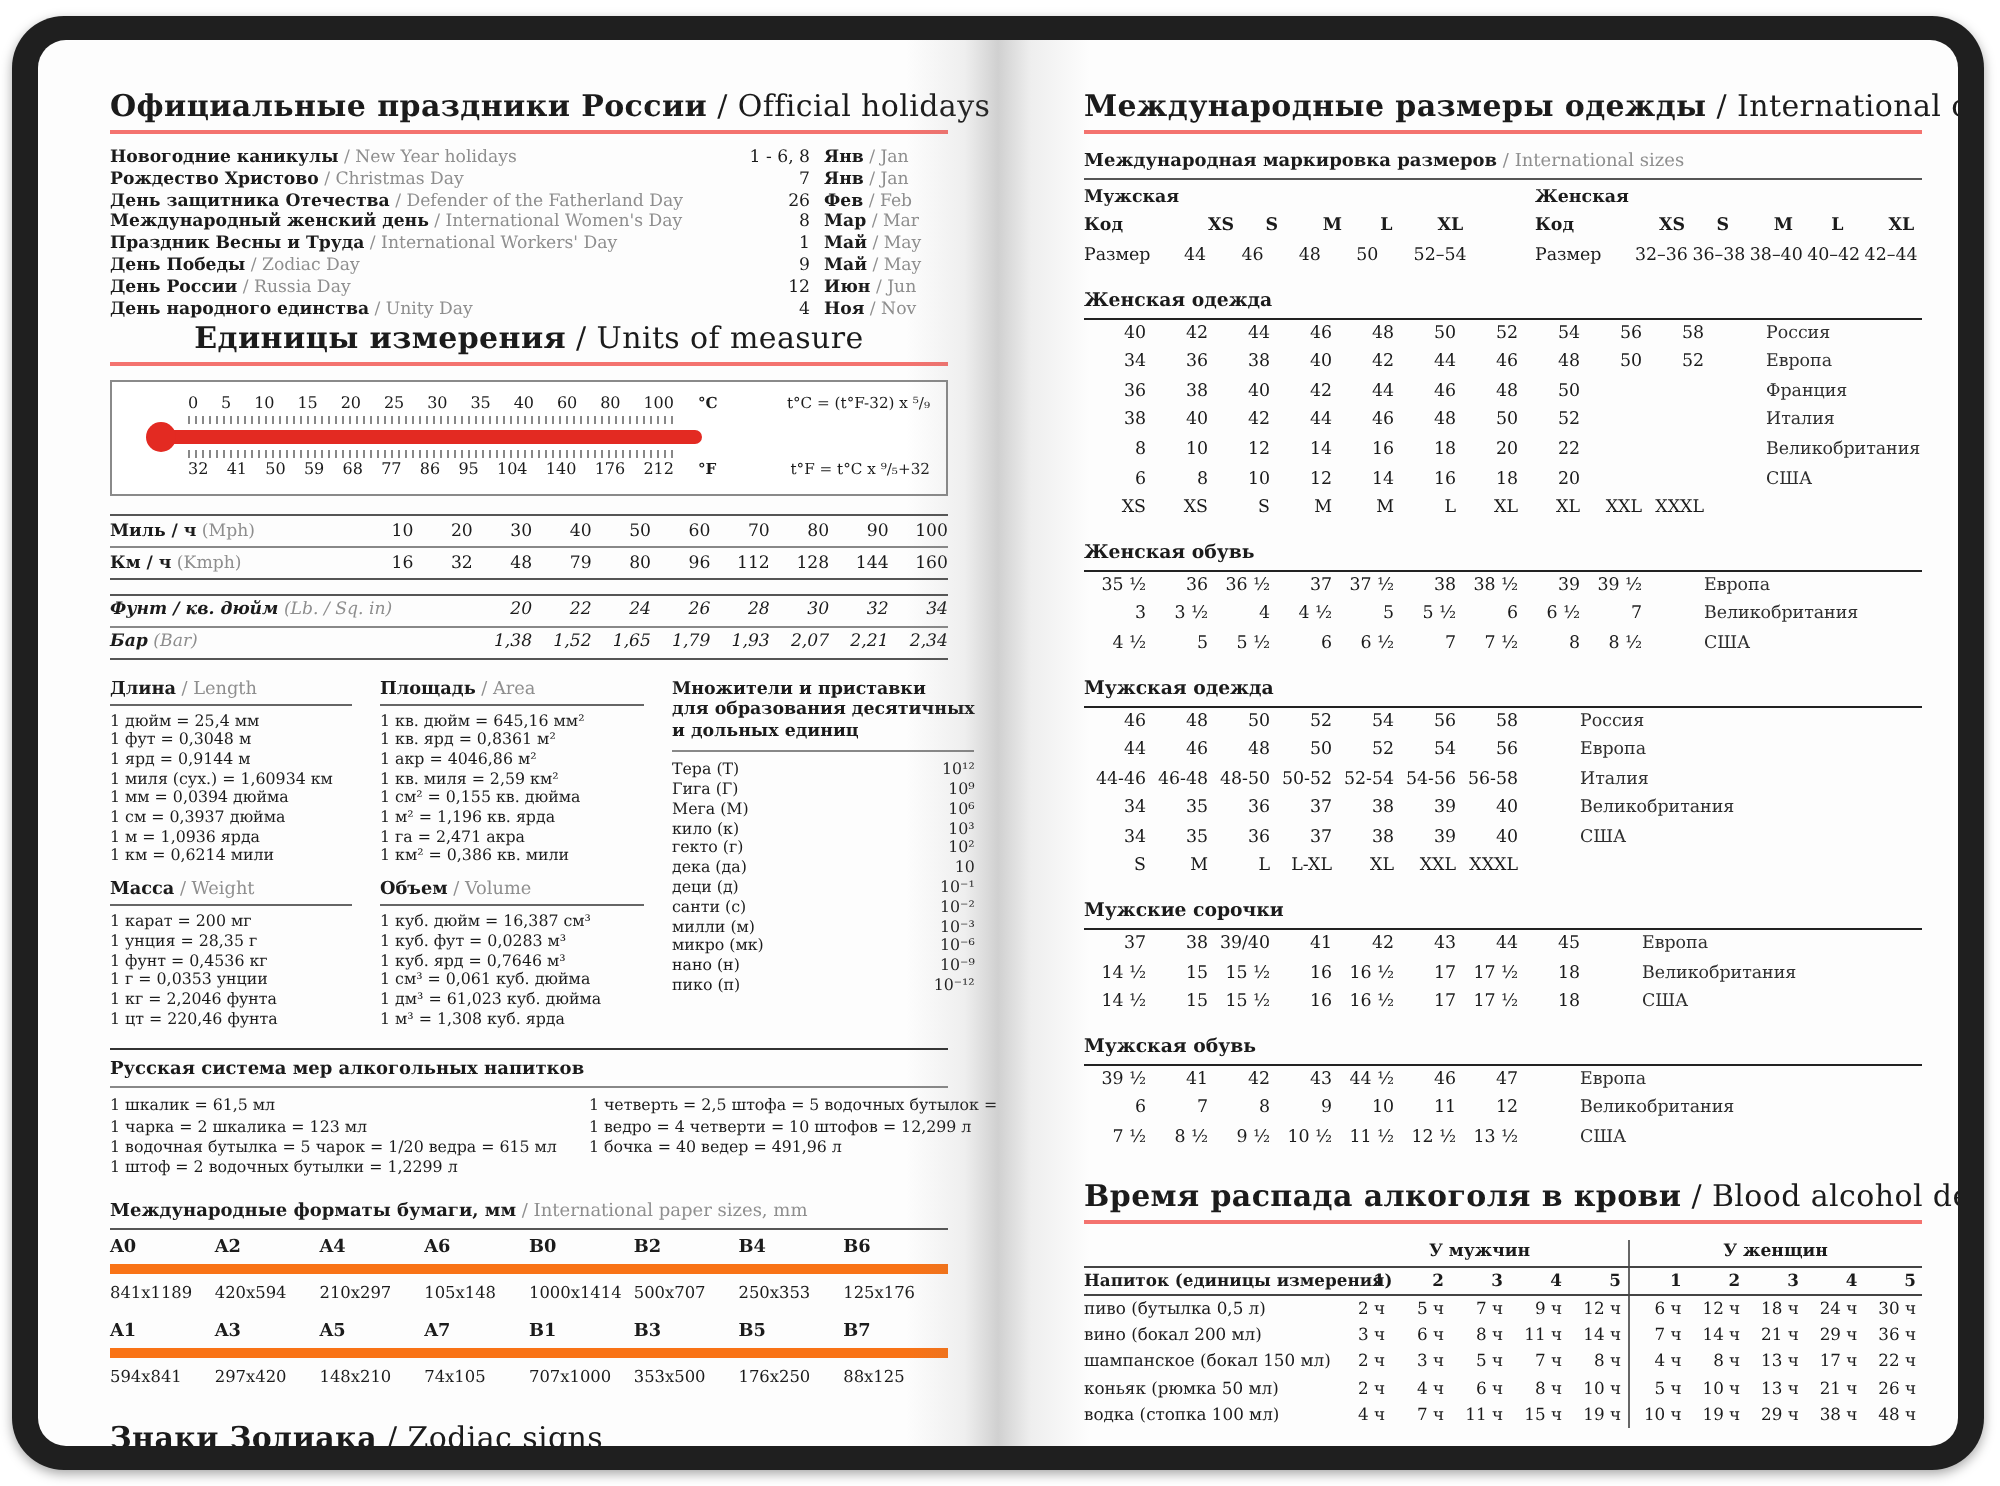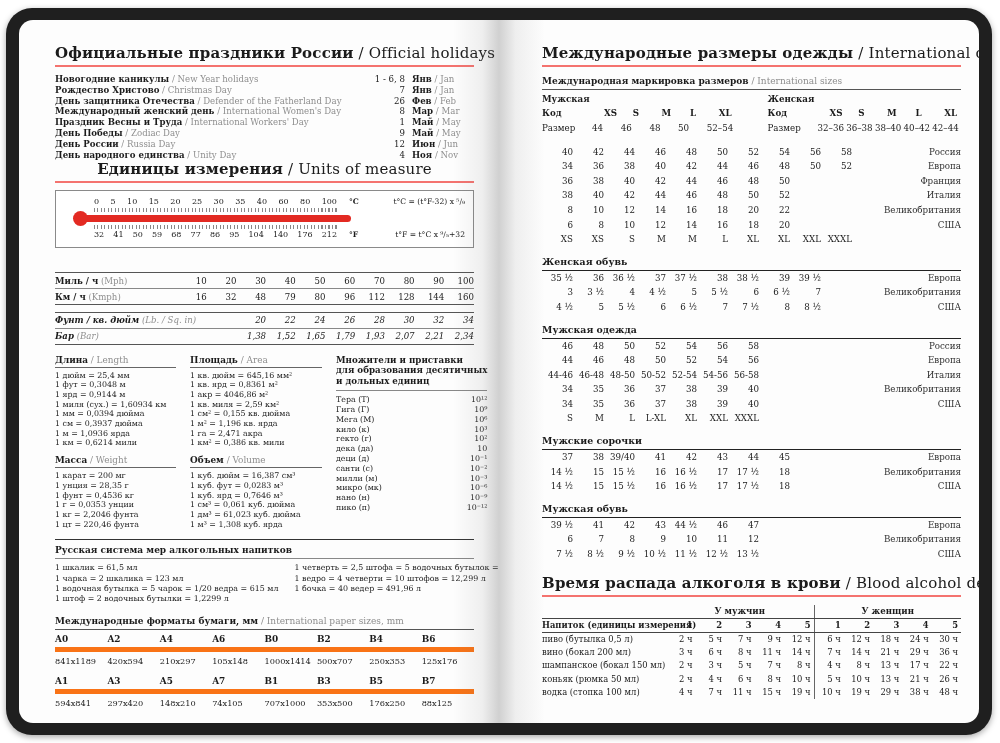--- a/index.html
+++ b/index.html
@@ -32,21 +32,21 @@
   .units-title{margin-top:0;text-align:center;}
   .thermo{border:1px solid #8a8a8a;margin-top:7px;padding:6px 8px 7px 8px;position:relative;background:#fff;}
   .t-nums{display:flex;justify-content:space-between;margin:0 128px 0 30px;font-size:8px;height:10px;line-height:10px;}
   .t-ticks{margin:1px 128px 1px 30px;height:4px;
       background:repeating-linear-gradient(90deg,#888 0,#888 1px,transparent 1px,transparent 3.5px);}
   .t-bar{position:relative;margin:3px 114px 3px 12px;height:7px;border-radius:4px;background:#e32a22;}
   .t-bar::before{content:'';position:absolute;left:-3px;top:-4px;width:15px;height:15px;border-radius:50%;background:#e32a22;}
   .t-right{position:absolute;right:8px;width:116px;display:flex;justify-content:space-between;font-size:7.6px;line-height:10px;}
   .t-right.top{top:6px;} .t-right.bot{bottom:7px;}
 
-  .u-table{margin-top:24px;border-top:1px solid #555;border-bottom:1px solid #555;}
+  .u-table{margin-top:9px;border-top:1px solid #555;border-bottom:1px solid #555;}
   .u-table.mtp{margin-top:7px;font-style:italic;}
   .u-row{display:grid;grid-template-columns:122px repeat(10,1fr);font-size:8.6px;padding:2.4px 0;align-items:baseline;}
   .u-row + .u-row{border-top:1px solid #888;}
   .u-label{white-space:nowrap;}
   .u-val{text-align:right;}
 
   .conv-cols{display:flex;gap:14px;margin-top:10px;}
   .conv-col.c1{width:121px;flex:none;} .conv-col.c2{width:132px;flex:none;} .conv-col.c3{flex:1;}
   .col-head{font-size:8.9px;border-bottom:1px solid #666;padding-bottom:2px;margin-bottom:3px;white-space:nowrap;}
   .conv-block.mt{margin-top:7px;}
@@ -75,21 +75,21 @@
   .mk-half{flex:1;}
   .mk-gender{font-weight:bold;padding:4px 0 2px;}
   .mk-row{display:grid;grid-template-columns:50px repeat(5,1fr);padding:2.4px 0;}
   .mk-row.codes{font-weight:bold;gap:12px;}
   .mk-c{text-align:left;}
 
   .size-table{margin-top:9px;}
   .size-title{font-weight:bold;font-size:9.4px;border-bottom:1.2px solid #222;padding-bottom:3px;}
   .s-row{display:grid;font-size:8.7px;line-height:14.6px;align-items:baseline;}
   .s-val{text-align:right;}
-  .s-country{text-align:right;color:#2e2e2e;margin-left:31px;}
+  .s-country{text-align:left;color:#2e2e2e;margin-left:31px;}
 
   .decay-title{margin-top:12px;}
   .decay{margin-top:8px;}
   .bd-row{display:grid;grid-template-columns:124px 1fr 1fr;font-size:8.4px;line-height:13.2px;align-items:baseline;}
   .bd-lab{white-space:nowrap;}
   .bd-grp{display:grid;grid-template-columns:repeat(5,1fr);}
   .bd-grp.w{border-left:1px solid #666;}
   .bd-val{text-align:right;padding-right:3px;white-space:nowrap;}
   .bd-gh{font-weight:bold;font-size:8.6px;}
   .bd-gh .glab{text-align:center;}
@@ -468,20 +468,21 @@
                 <span class="mk-c">38–40</span>
                 <span class="mk-c">40–42</span>
                 <span class="mk-c">42–44</span>
               </div>
             </div>
           </div>
       </div>
 
       <div>
           <div class="size-table">
+            <div class="size-title">Женская одежда</div>
             <div class="s-row" style="grid-template-columns: repeat(10, 31px) 1fr;">
               <span class="s-val">40</span>
               <span class="s-val">42</span>
               <span class="s-val">44</span>
               <span class="s-val">46</span>
               <span class="s-val">48</span>
               <span class="s-val">50</span>
               <span class="s-val">52</span>
               <span class="s-val">54</span>
               <span class="s-val">56</span>

